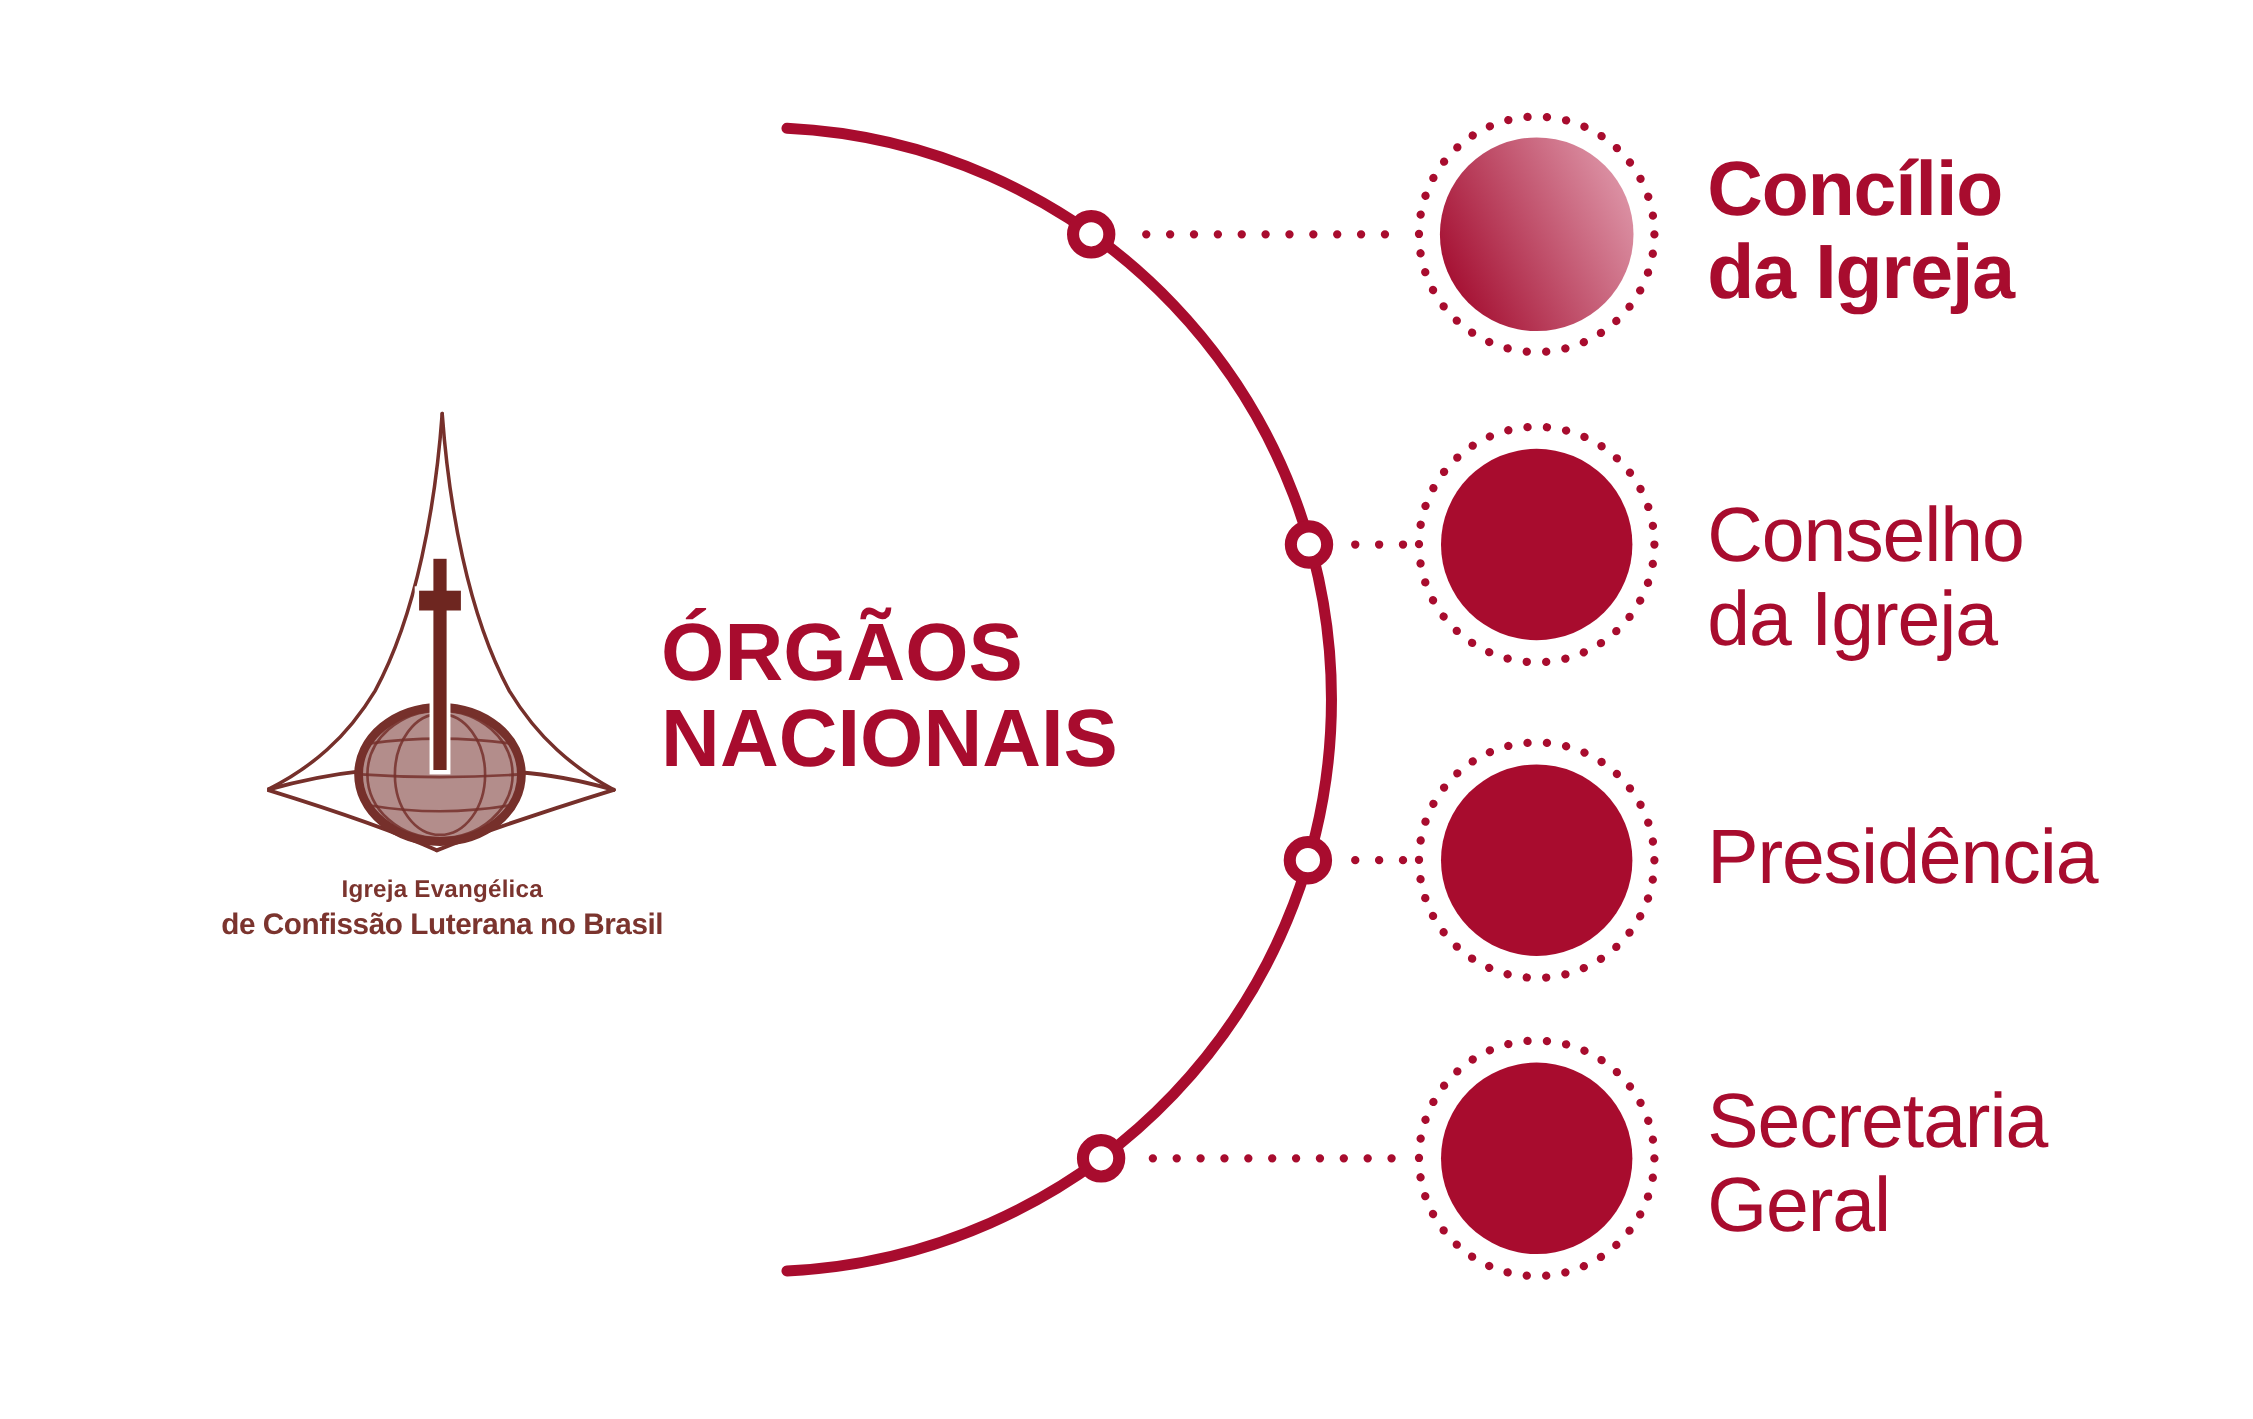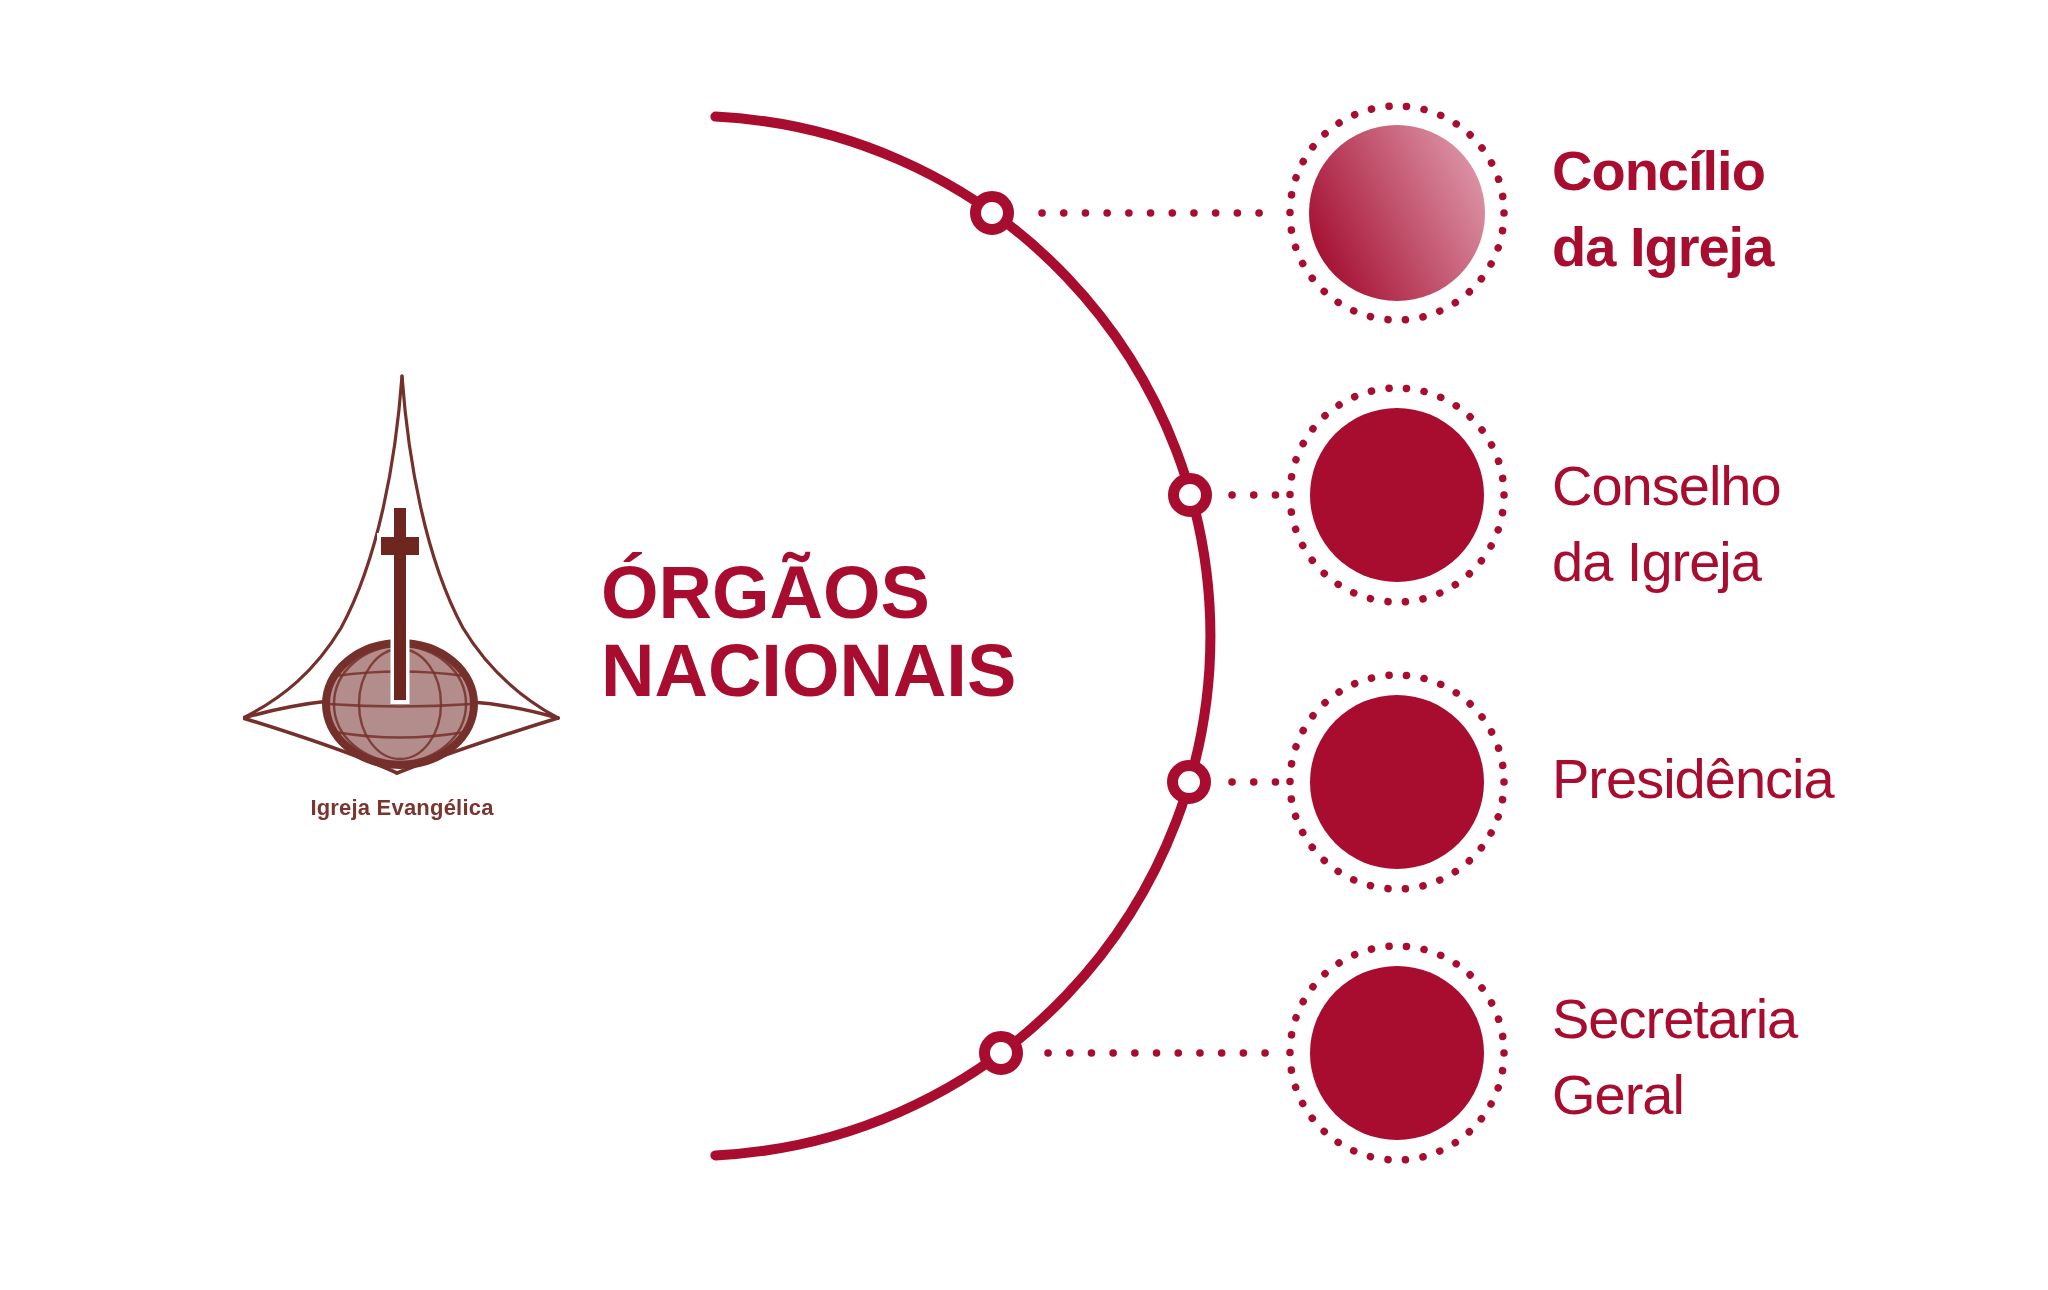--- a/index.html
+++ b/index.html
@@ -26,21 +26,21 @@
   .spire{fill:none;stroke:var(--logo-line);stroke-width:3.2;stroke-linecap:round;}
   .base{fill:none;stroke:var(--logo-line);stroke-width:3.6;stroke-linecap:round;}
   .globe{fill:var(--logo-fill);stroke:var(--logo-line);stroke-width:8;}
   .grid{fill:none;stroke:var(--logo-line);stroke-width:2.4;opacity:.85;}
   .cross-halo{fill:#ffffff;}
   .cross{fill:#6E2620;}
   .title{position:absolute;left:601px;top:554px;width:470px;
     font-size:74px;line-height:78px;font-weight:700;color:var(--accent);
     letter-spacing:0px;}
   .item-label{position:absolute;left:1552px;width:480px;color:var(--accent);
-    font-size:56px;line-height:76px;letter-spacing:-1px;white-space:pre-line;}
+    font-size:70px;line-height:76px;letter-spacing:-1px;white-space:pre-line;}
   .item-label.bold{font-weight:700;}
   .item-label.regular{font-weight:400;}
   .label-0{top:133px;}
   .label-1{top:448px;}
   .label-2{top:741px;}
   .label-3{top:981px;}
   .logo-caption{position:absolute;left:152px;top:791px;width:500px;
     text-align:center;color:var(--logo-text);}
   .logo-caption .l1{font-size:22px;line-height:33px;font-weight:700;letter-spacing:.2px;}
   .logo-caption .l2{font-size:27px;line-height:33px;font-weight:700;letter-spacing:-.4px;}
@@ -99,20 +99,21 @@
     <path class="grid" d="M92 359 Q157 370 222 359"></path>
 
     <rect class="cross-halo" x="147.5" y="131" width="19" height="200"></rect>
     <rect class="cross-halo" x="134" y="160" width="46" height="26"></rect>
     <rect class="cross" x="151" y="135" width="12" height="192"></rect>
     <rect class="cross" x="138" y="164" width="38" height="18"></rect>
   </svg>
 
   <div class="logo-caption">
     <div class="l1">Igreja Evangélica</div>
+    <div class="l2">de Confissão Luterana no Brasil</div>
   </div>
 
   <div class="title">ÓRGÃOS NACIONAIS</div>
 
   <div class="item-label bold label-0">Concílio
 da Igreja</div>
   <div class="item-label regular label-1">Conselho
 da Igreja</div>
   <div class="item-label regular label-3">Secretaria
 Geral</div>

